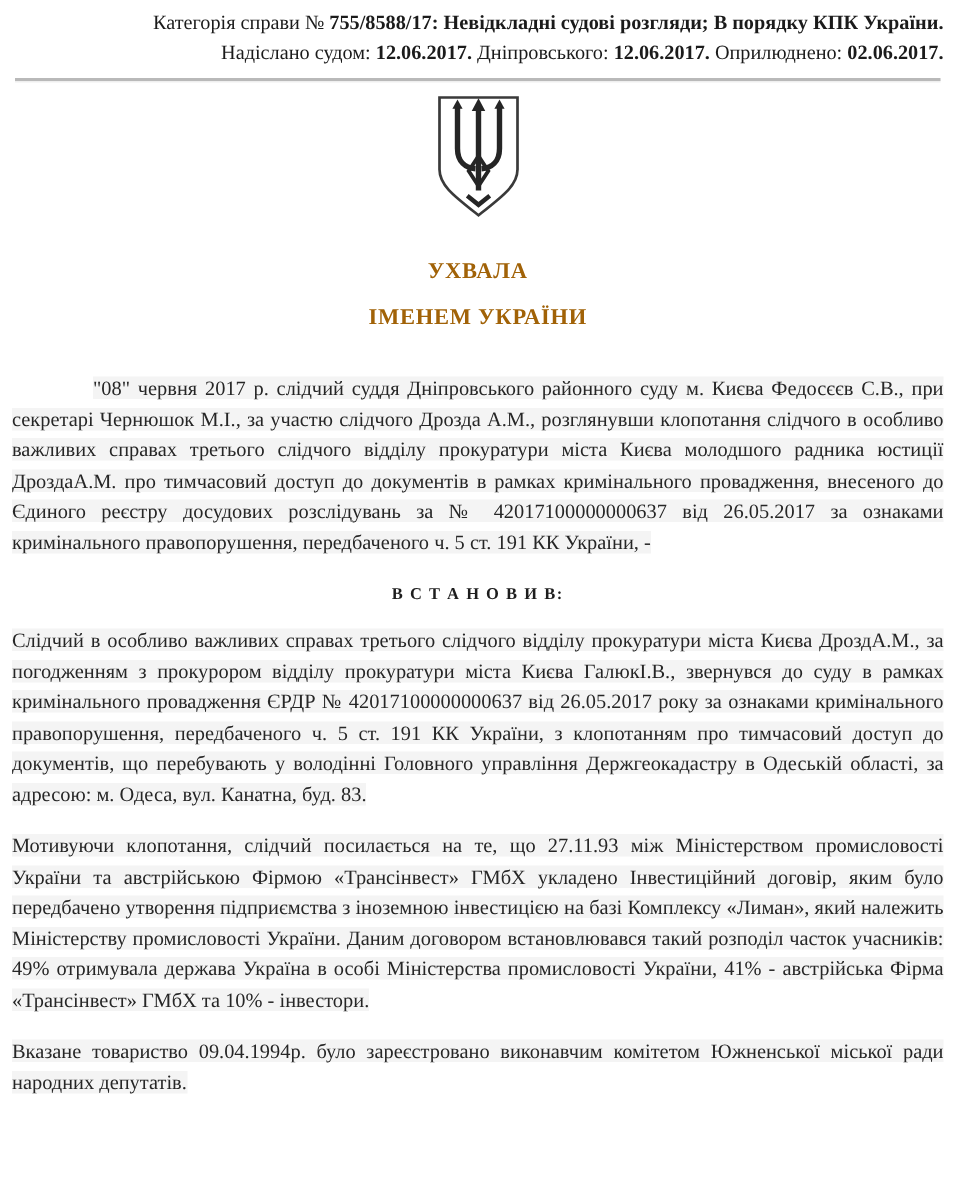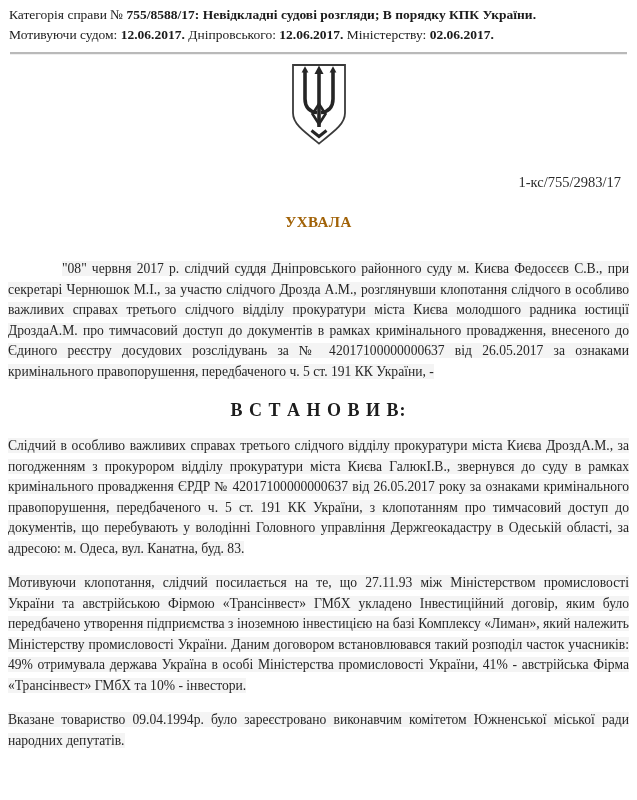--- a/index.html
+++ b/index.html
@@ -16,20 +16,21 @@
   }
   .page {
     padding: 5px 8px 0 8px;
   }
   
   .meta {
     font-size: 13.5px;
     line-height: 20px;
     color: #1b1b1b;
     padding-left: 1px;
+    text-align: right;
   }
   .meta .seg-bold { font-weight: bold; }
   
   .rule {
     height: 2px;
     background: #b9b9b9;
     box-shadow: 0 1px 0 #efefef;
     margin: 7px 2px 0 2px;
   }
   
@@ -72,34 +73,34 @@
     -webkit-box-decoration-break: clone;
   }
   .intro {
     margin-top: 28px;
     text-indent: 54px;
     margin-bottom: 0;
   }
   .found-heading {
     text-align: center;
     font-weight: bold;
-    font-size: 18px;
+    font-size: 11px;
     letter-spacing: 1px;
     margin: 18px 0 15px 0;
     color: #1d1d1d;
   }
 </style>
 </head>
 <body>
 
 <div class="page">
 
   <div class="meta">
     <div><span>Категорія справи № </span><span class="seg-bold">755/8588/17: Невідкладні судові розгляди; В порядку КПК України.</span></div>
-    <div><span>Мотивуючи судом: </span><span class="seg-bold">12.06.2017.</span><span> Дніпровського: </span><span class="seg-bold">12.06.2017.</span><span> Міністерству: </span><span class="seg-bold">02.06.2017.</span></div>
+    <div><span>Надіслано судом: </span><span class="seg-bold">12.06.2017.</span><span> Дніпровського: </span><span class="seg-bold">12.06.2017.</span><span> Оприлюднено: </span><span class="seg-bold">02.06.2017.</span></div>
   </div>
 
   <div class="rule"></div>
 
   <div class="emblem-wrap">
     <svg width="62" height="84" viewBox="0 0 62 84" aria-hidden="true">
       <path d="M5 2 H57 V50 C57 60.5 47.5 67.5 31 80.5 C14.5 67.5 5 60.5 5 50 Z" fill="#ffffff" stroke="#3a3a3a" stroke-width="1.8"></path>
       <g stroke="#252525" fill="none">
         <path stroke-width="3.6" d="M17 9 v27 c0 9 5.5 13 12 13.5"></path>
         <path stroke-width="3.6" d="M45 9 v27 c0 9 -5.5 13 -12 13.5"></path>
@@ -107,24 +108,24 @@
         <path stroke-width="2.6" d="M31 41 l6.5 10 -6.5 10 -6.5 -10 z"></path>
         <path stroke-width="3" d="M23.5 67.5 l7.5 6 7.5 -6"></path>
       </g>
       <path d="M31 2.5 l4.5 8.5 h-9 z" fill="#252525"></path>
       <path d="M13.6 9.5 h6.8 l-3.4 -6.2 z" fill="#252525"></path>
       <path d="M41.6 9.5 h6.8 l-3.4 -6.2 z" fill="#252525"></path>
     </svg>
   </div>
 
   <div class="case-numbers">
-    <p class="line">1-кс/755/2983/17</p>
   </div>
 
   <div class="doc-title main">УХВАЛА</div>
+  <div class="doc-title sub">ІМЕНЕМ УКРАЇНИ</div>
 
   <p class="body-par intro"><span class="scan">"08" червня 2017 р.  слідчий суддя Дніпровського районного суду м. Києва Федосєєв С.В., при секретарі Чернюшок М.І., за участю слідчого Дрозда А.М., розглянувши клопотання слідчого в особливо важливих справах третього слідчого відділу прокуратури міста Києва молодшого радника юстиції ДроздаА.М. про тимчасовий доступ до документів в рамках кримінального провадження, внесеного до Єдиного реєстру досудових розслідувань за № 42017100000000637 від 26.05.2017 за ознаками кримінального правопорушення, передбаченого ч. 5 ст. 191 КК України, -</span></p>
 
   <div class="found-heading">В С Т А Н О В И В:</div>
 
   <p class="body-par"><span class="scan">Слідчий в особливо важливих справах третього слідчого відділу прокуратури міста Києва ДроздА.М., за погодженням з прокурором відділу прокуратури міста Києва ГалюкІ.В., звернувся до суду в рамках кримінального провадження ЄРДР № 42017100000000637 від 26.05.2017 року за ознаками кримінального правопорушення, передбаченого ч. 5 ст. 191 КК України, з клопотанням про тимчасовий доступ до документів, що перебувають у володінні Головного управління Держгеокадастру в Одеській області, за адресою: м. Одеса, вул. Канатна, буд. 83.</span></p>
   <p class="body-par"><span class="scan">Мотивуючи клопотання, слідчий посилається на те, що 27.11.93 між Міністерством промисловості України та австрійською Фірмою «Трансінвест» ГМбХ укладено Інвестиційний договір, яким було передбачено утворення підприємства з іноземною інвестицією на базі Комплексу «Лиман», який належить Міністерству промисловості України. Даним договором встановлювався такий розподіл часток учасників: 49% отримувала держава Україна в особі Міністерства промисловості України, 41% - австрійська Фірма «Трансінвест» ГМбХ та 10% - інвестори.</span></p>
   <p class="body-par"><span class="scan">Вказане товариство 09.04.1994р. було зареєстровано виконавчим комітетом Южненської міської ради народних депутатів.</span></p>
 
 </div>

